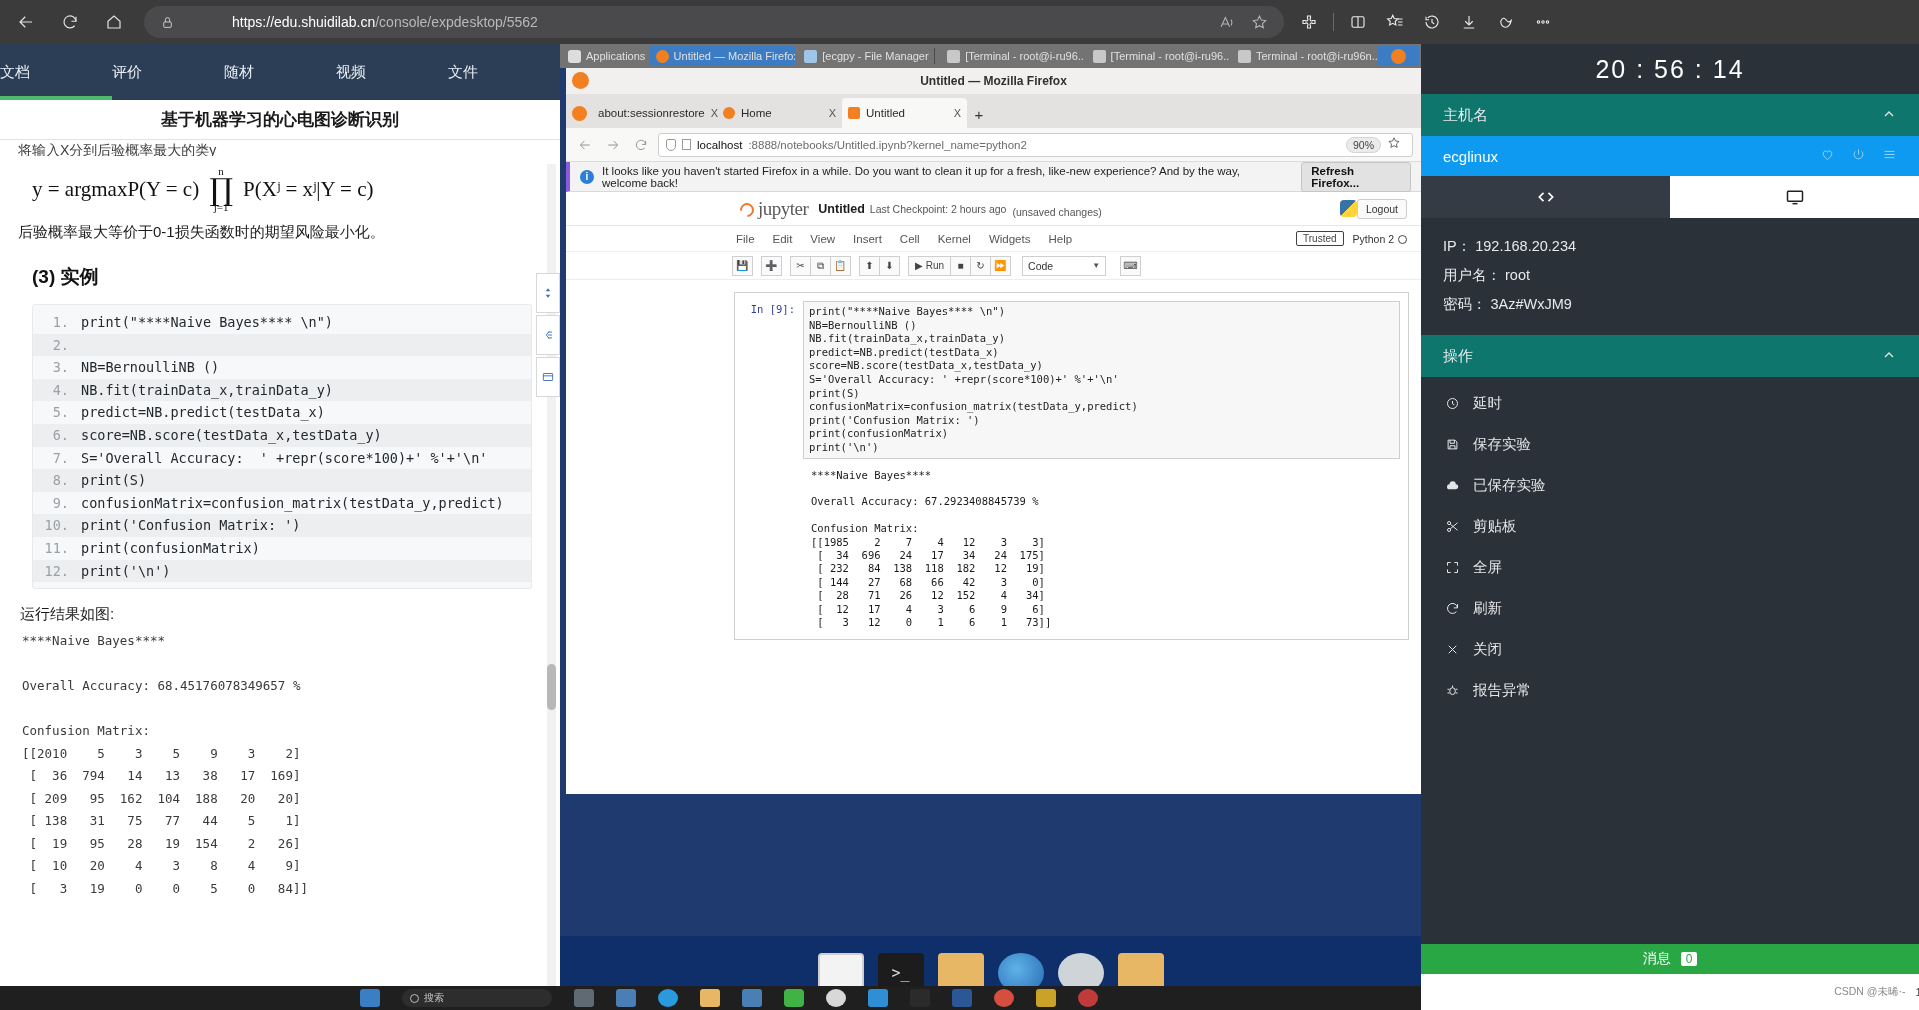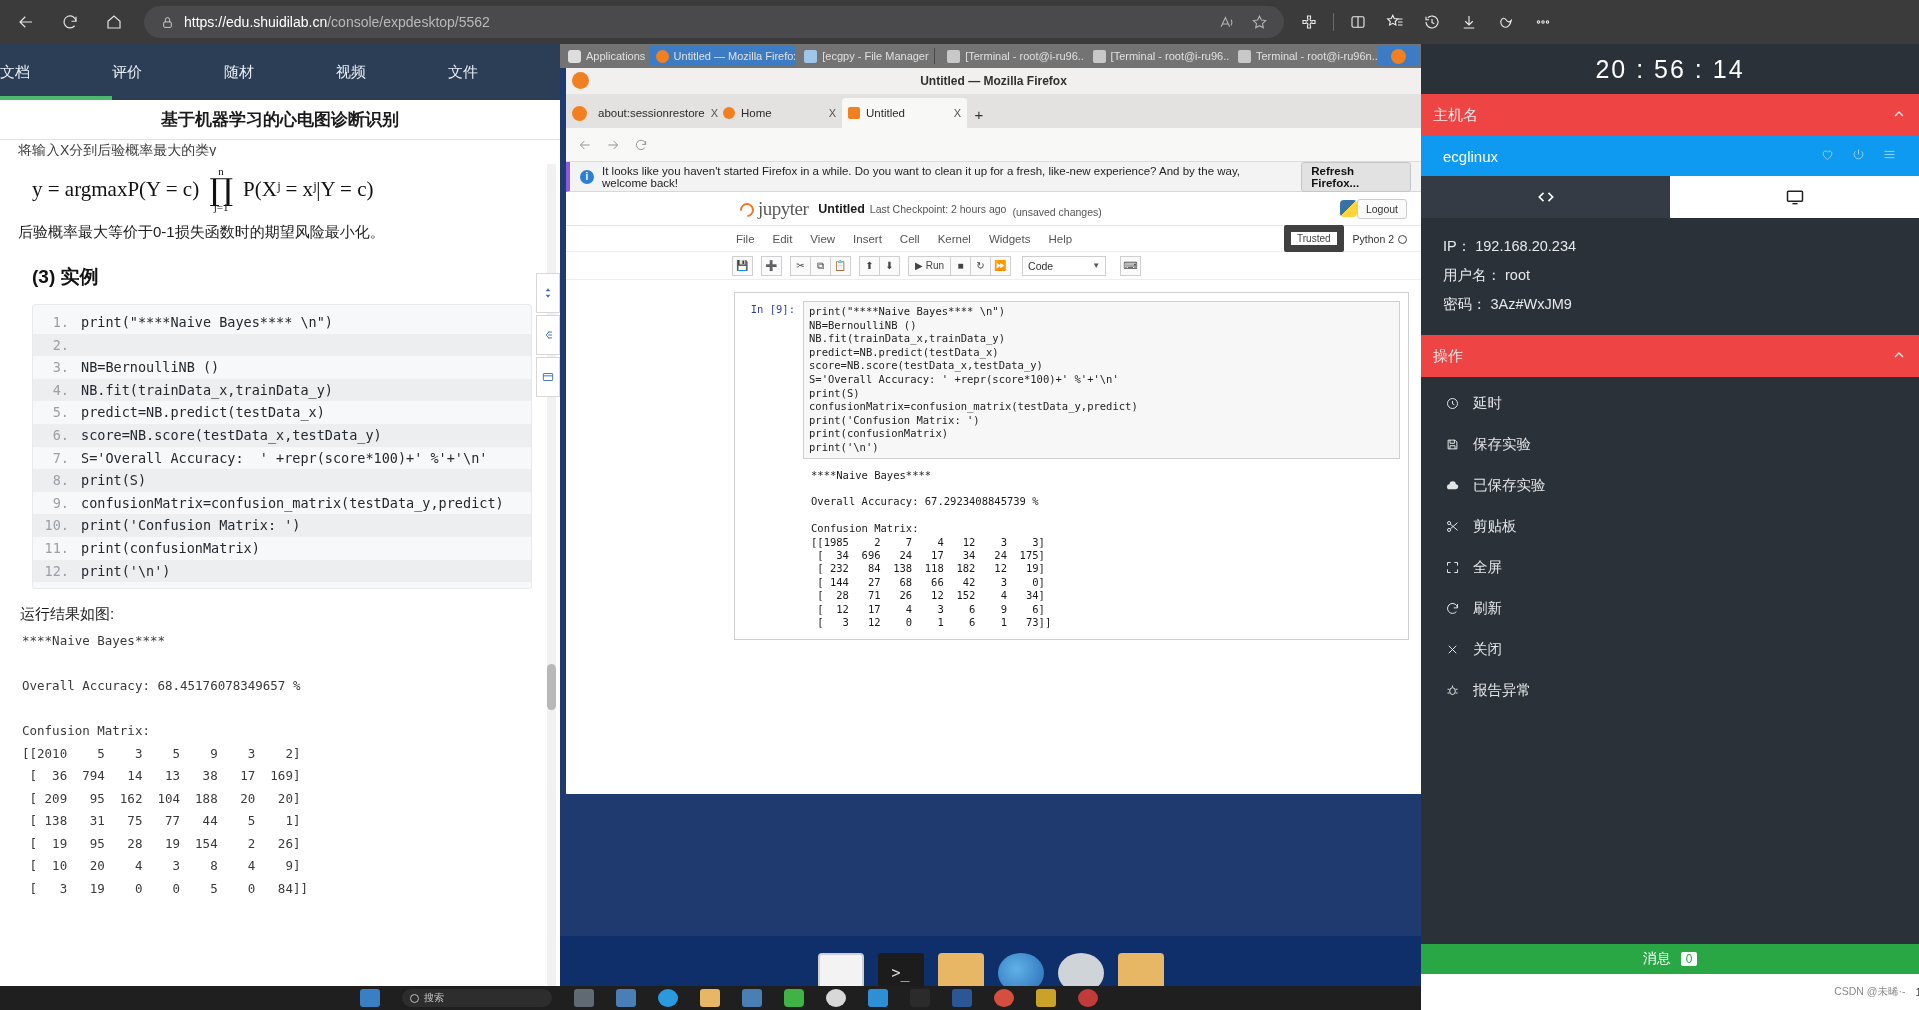--- a/index.html
+++ b/index.html
@@ -11,21 +11,21 @@
     background:#3b3b3b; display:flex; align-items:center; }
   .nav-btn { width:36px; height:32px; margin-left:8px; display:flex;
     align-items:center; justify-content:center; color:#e6e6e6; border-radius:4px; }
   .nav-btn svg { width:18px; height:18px; stroke:#e3e3e3; fill:none; stroke-width:1.6; }
   #omnibox { flex:0 0 auto; width:1140px; height:32px; margin-left:12px;
     background:#4a4a4c; border-radius:16px; display:flex; align-items:center;
     padding:0 10px; color:#e8e8e8; font-size:14px; }
   #omnibox .lock { width:18px; height:18px; margin:0 8px 0 4px; display:flex;
     align-items:center; justify-content:center; }
   #omnibox .lock svg { width:13px; height:13px; stroke:#dcdcdc; fill:none; stroke-width:1.6; }
-  #url-text { white-space:nowrap; overflow:hidden; }
+  #url-text { white-space:nowrap; overflow:hidden;margin-left:48px; }
   #url-text .host { color:#ffffff; }
   #url-text .path { color:#b9b9b9; }
   .omni-right { margin-left:auto; display:flex; align-items:center; gap:2px; }
   .omni-ic { width:30px; height:28px; display:flex; align-items:center; justify-content:center; }
   .omni-ic svg { width:17px; height:17px; stroke:#b6b6b6; fill:none; stroke-width:1.5; }
   #edge-actions { margin-left:8px; display:flex; align-items:center; gap:3px; padding-right:6px; }
   .act-ic { width:34px; height:32px; display:flex; align-items:center; justify-content:center;
     border-radius:5px; }
   .act-ic svg { width:18px; height:18px; stroke:#ececec; fill:none; stroke-width:1.5; }
   .vsep { width:1px; height:18px; background:#6a6a6a; margin:0 4px; }
@@ -132,21 +132,21 @@
     margin-right:4px; vertical-align:-2px; }
   #jp-name { font-size:12.5px; font-weight:bold; color:#1a1a1a; margin-left:10px; }
   #jp-ckpt { font-size:10.5px; color:#555; margin-left:5px; }
   #jp-unsaved { font-size:10.5px; color:#555; margin-left:6px;margin-top:7px; }
   #jp-right { margin-left:auto; display:flex; align-items:center; gap:0; }
   #jp-logout { font-size:10.5px; color:#333; border:1px solid #ccc; border-radius:3px;
     padding:3px 8px; background:#fafafa; }
   #jp-menu { height:26px; display:flex; align-items:center; gap:18px; padding-left:170px;
     border-bottom:1px solid #ededed; font-size:11.5px; color:#555; }
   #jp-menu-right { margin-left:auto; display:flex; align-items:center; gap:9px; padding-right:14px; }
-  .jp-trusted { font-size:10px; color:#444; border:7px solid #404040; border-radius:2px;
+  .jp-trusted { font-size:10px; color:#444; border:1px solid #404040; border-radius:2px;
     padding:1px 6px; }
   .jp-kernel { font-size:10.5px; color:#333; }
   .kcircle { display:inline-block; width:9px; height:9px; border:1.4px solid #444;
     border-radius:50%; vertical-align:-1px; margin-left:4px; }
   #jp-toolbar { height:28px; display:flex; align-items:center; gap:0; padding-left:166px;
     border-bottom:1px solid #ededed; }
   .tbi { width:21px; height:20px; border:1px solid #cfcfcf; background:#fafafa;
     display:flex; align-items:center; justify-content:center; font-size:10px; color:#444;
     margin-right:-1px; }
   .tbi.w { width:auto; padding:0 6px; }
@@ -172,22 +172,22 @@
   #dock { position:absolute; left:0; bottom:0; width:861px; height:74px;
     background:#0f2f6b; display:flex; align-items:center; justify-content:center; gap:14px; }
   .dockitem { width:46px; height:40px; border-radius:4px; display:flex;
     align-items:center; justify-content:center; }
 
   
   #rpanel { position:absolute; left:1421px; top:44px; width:498px; height:966px;
     background:#2b3138; color:#e8eaec; }
   #rp-clock { height:50px; display:flex; align-items:center; justify-content:center;
     font-size:25px; letter-spacing:2px; color:#ffffff; background:#2b3138; }
-  .rp-sect { height:42px; display:flex; align-items:center; padding:0 12px;
-    background:#ef4444; font-size:15px; color:#e8eaec; }
+  .rp-sect { height:42px; display:flex; align-items:center; padding:0 22px;
+    background:#0f766e; font-size:15px; color:#e8eaec; }
   .rp-sect .chev { margin-left:auto; }
   .rp-sect .chev svg { width:16px; height:16px; stroke:#dfe3e6; fill:none; stroke-width:2; }
   #rp-hostrow { height:40px; background:#0d9af0; display:flex; align-items:center;
     padding:0 22px; font-size:15px; color:#ffffff; gap:14px; }
   #rp-hostrow .hic { margin-left:auto; display:flex; gap:16px; opacity:0.55; }
   #rp-hostrow .hic svg { width:15px; height:15px; stroke:#ffffff; fill:none; stroke-width:1.6; }
   #rp-viewtabs { height:42px; display:flex; }
   .rvt { flex:1; display:flex; align-items:center; justify-content:center; }
   .rvt.dark { background:#343b44; }
   .rvt.light { background:#ffffff; }
@@ -504,20 +504,34 @@
         <svg viewBox="0 0 24 24">
             <path d="M4 12h15M13 5l7 7-7 7"></path>
           </svg>
         </span>
       <span class="ffnav-ic">
         <svg viewBox="0 0 24 24">
             <path d="M20 11a8 8 0 1 0-1.8 6"></path>
             <path d="M20 5v6h-6"></path>
           </svg>
         </span>
+      <div id="ff-url">
+        <span style="width:10px;height:12px;border:1.3px solid #9a9a9a;border-radius:2px 2px 5px 5px;display:inline-block;"></span>
+        <span style="width:9px;height:11px;border:1.3px solid #9a9a9a;display:inline-block;"></span>
+        <span class="hostpart">localhost</span>
+          <span>:8888/notebooks/Untitled.ipynb?kernel_name=python2</span>
+        <span style="margin-left:auto;display:flex;align-items:center;gap:6px;">
+          <span id="ff-zoom">90%</span>
+          <span id="ff-star">
+            <svg viewBox="0 0 24 24" style="width:14px;height:14px;stroke:#555;fill:none;stroke-width:1.5;">
+                <path d="M12 3l2.6 5.6 6.1.7-4.5 4.2 1.2 6-5.4-3-5.4 3 1.2-6L3.3 9.3l6.1-.7z"></path>
+              </svg>
+          </span>
+        </span>
+      </div>
     </div>
 
     <div id="ff-notice">
       <span class="info">i</span>
       <span>It looks like you haven't started Firefox in a while. Do you want to clean it up for a fresh, like-new experience? And by the way, welcome back!</span>
       <span class="refbtn">Refresh Firefox...</span>
     </div>
 
     <div id="ff-content">
 

